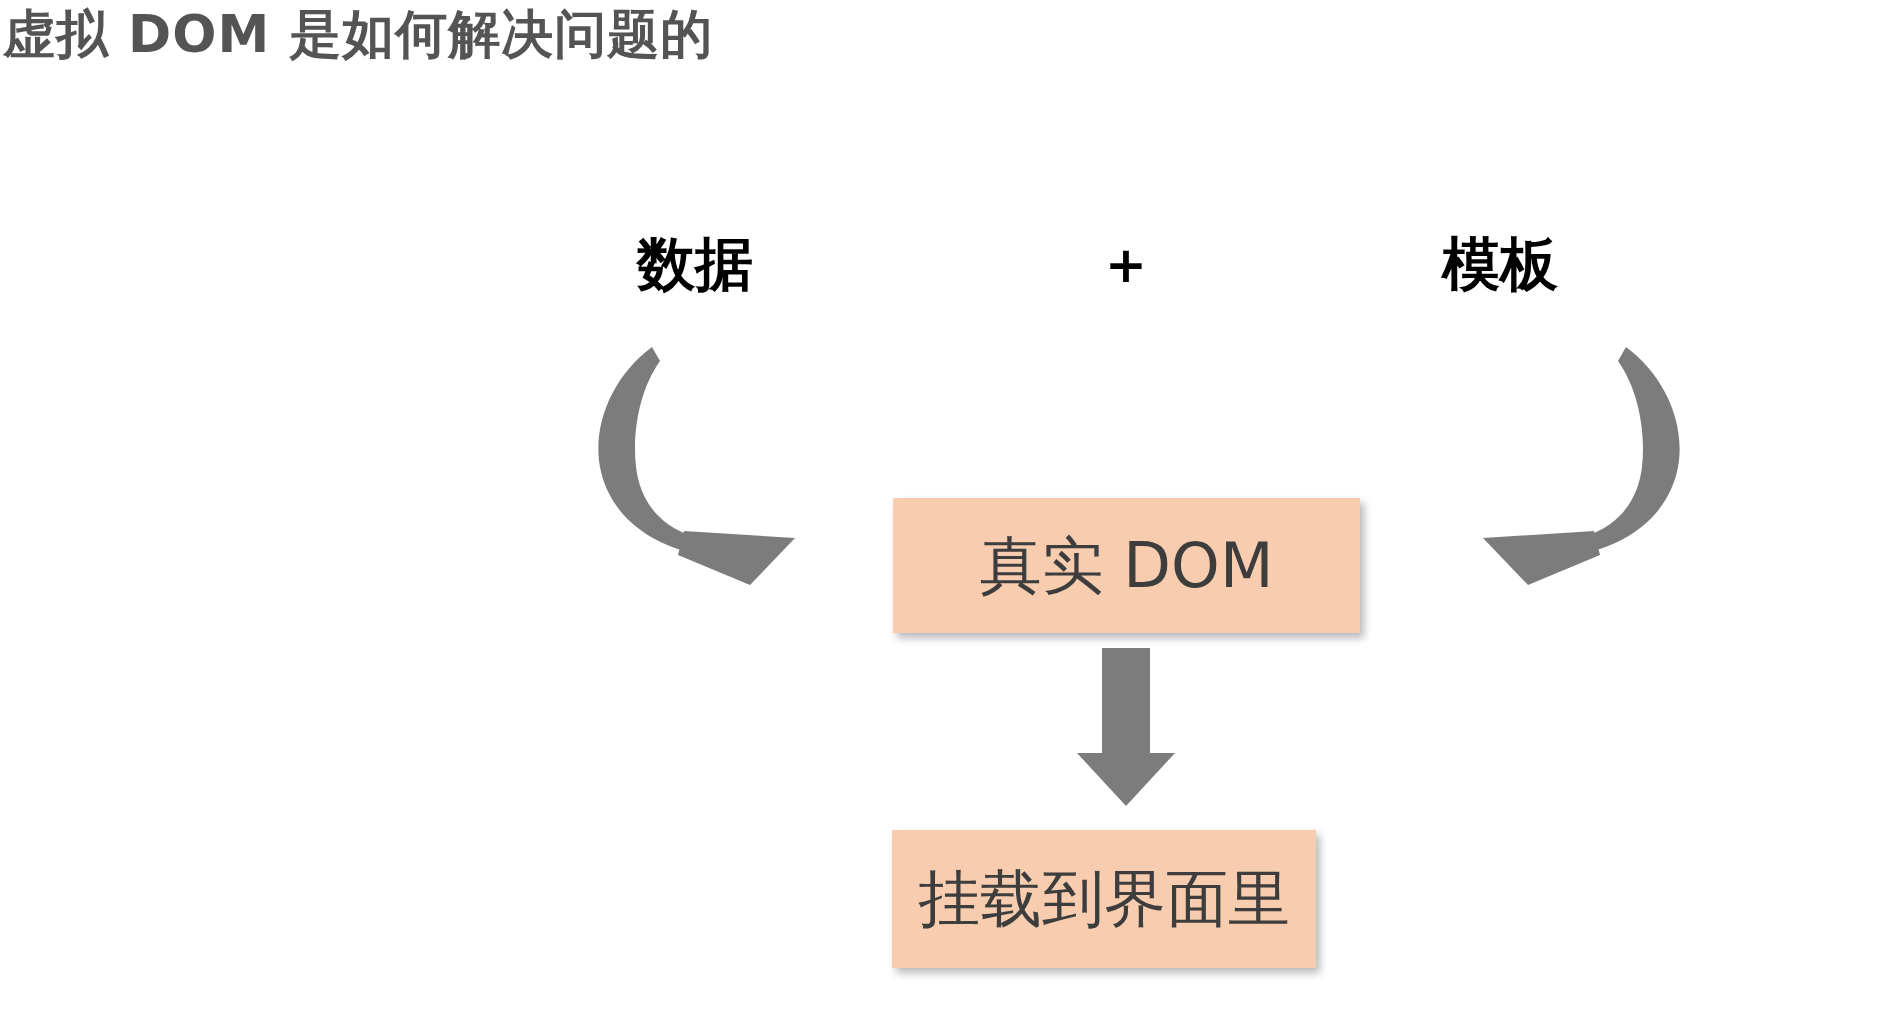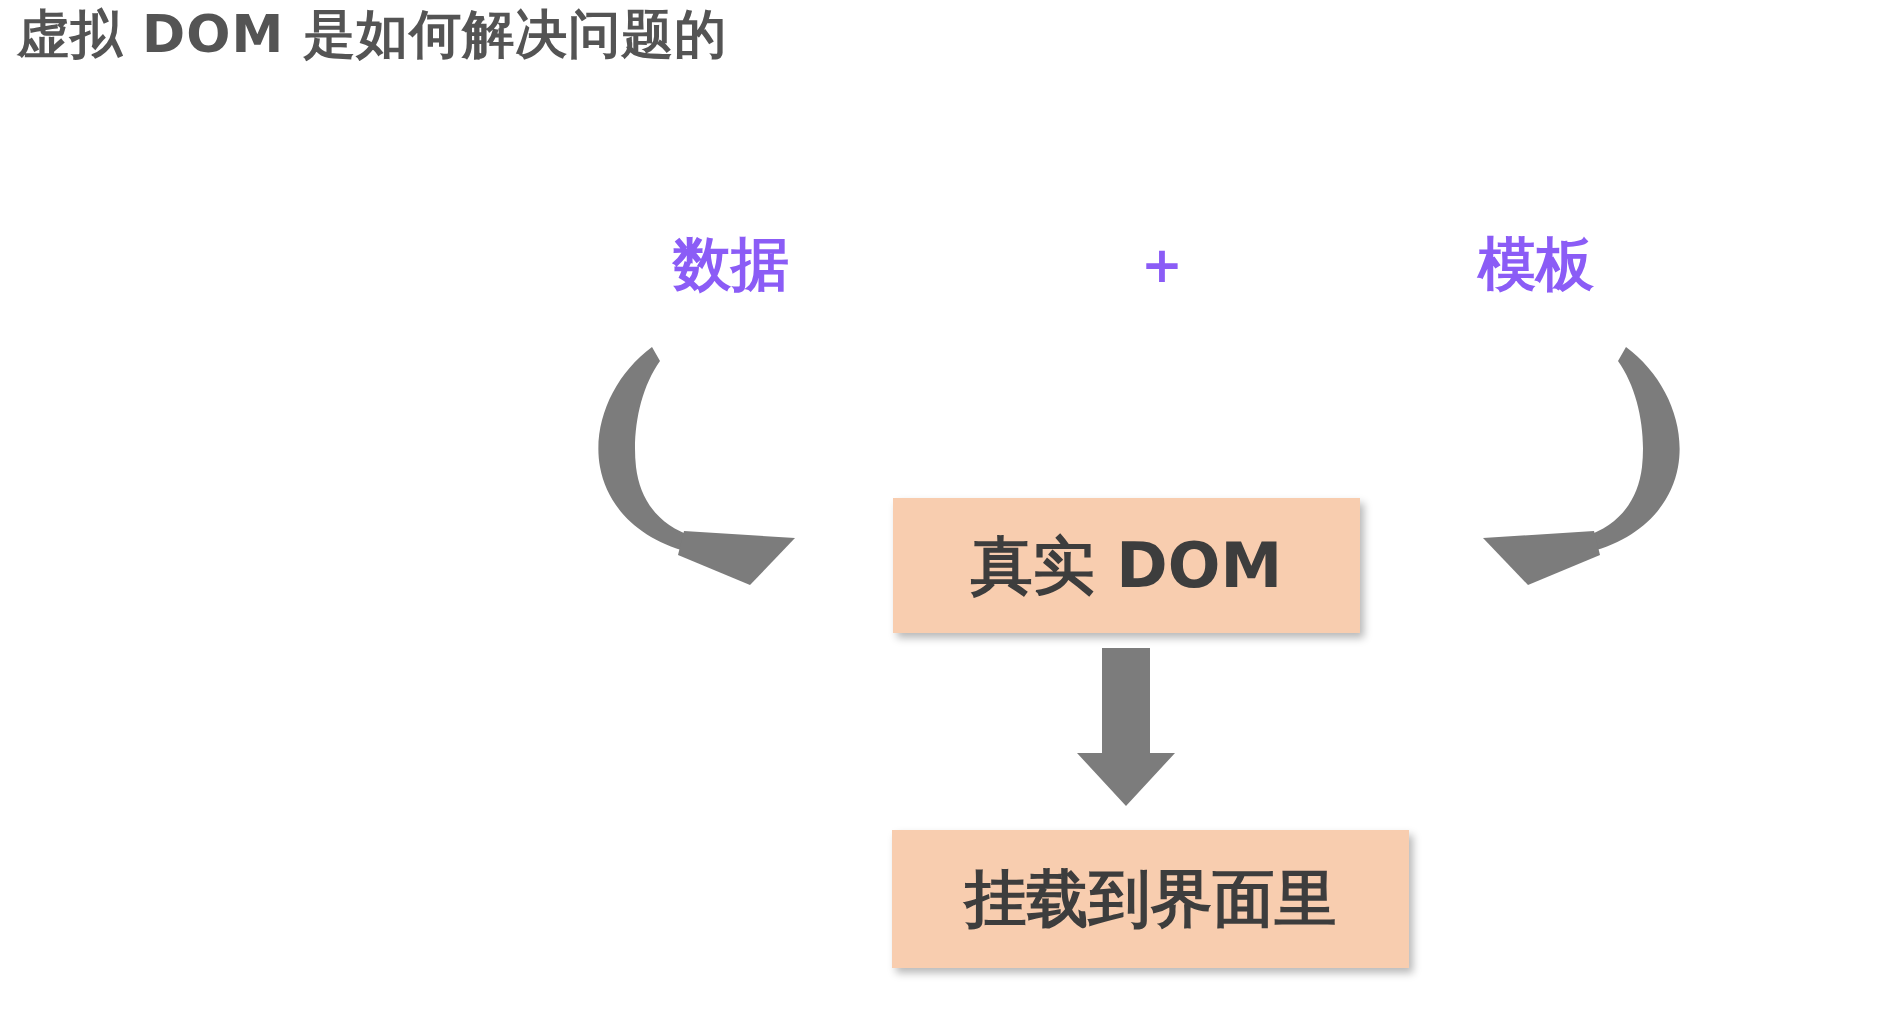--- a/index.html
+++ b/index.html
@@ -10,38 +10,37 @@
   }
   .canvas {
     position: relative;
     width: 1903px;
     height: 1012px;
     background: #ffffff;
     overflow: hidden;
   }
   .title {
     position: absolute;
-    left: 17px;
+    left: 3px;
     top: 0px;
     margin: 0;
     font-size: 52px;
     font-weight: 800;
     color: #545454;
     letter-spacing: 1px;
     white-space: nowrap;
   }
   .label {
     position: absolute;
     font-size: 58px;
     font-weight: 800;
-    color: #8b5cf6;
+    color: #000000;
     white-space: nowrap;
     transform: translateX(-50%);
     line-height: 1;
-    margin-left: 36px;
   }
   .label-data   { left: 695px;  top: 235px; }
   .label-plus   { left: 1126px; top: 240px; font-size: 50px; font-weight: 700; }
   .label-template { left: 1500px; top: 235px; }
 
   .curve {
     position: absolute;
     width: 210px;
     height: 240px;
   }
@@ -66,26 +65,26 @@
   }
   .box-real-dom {
     left: 893px;
     top: 498px;
     width: 467px;
     height: 135px;
   }
   .box-mount {
     left: 892px;
     top: 830px;
-    width: 517px;
+    width: 424px;
     height: 138px;
   }
   .box-text {
     font-size: 62px;
-    font-weight: 700;
+    font-weight: 400;
     color: #3d3d3d;
     white-space: nowrap;
     line-height: 1;
   }
 </style>
 </head>
 <body>
 
 <div class="canvas">
 

